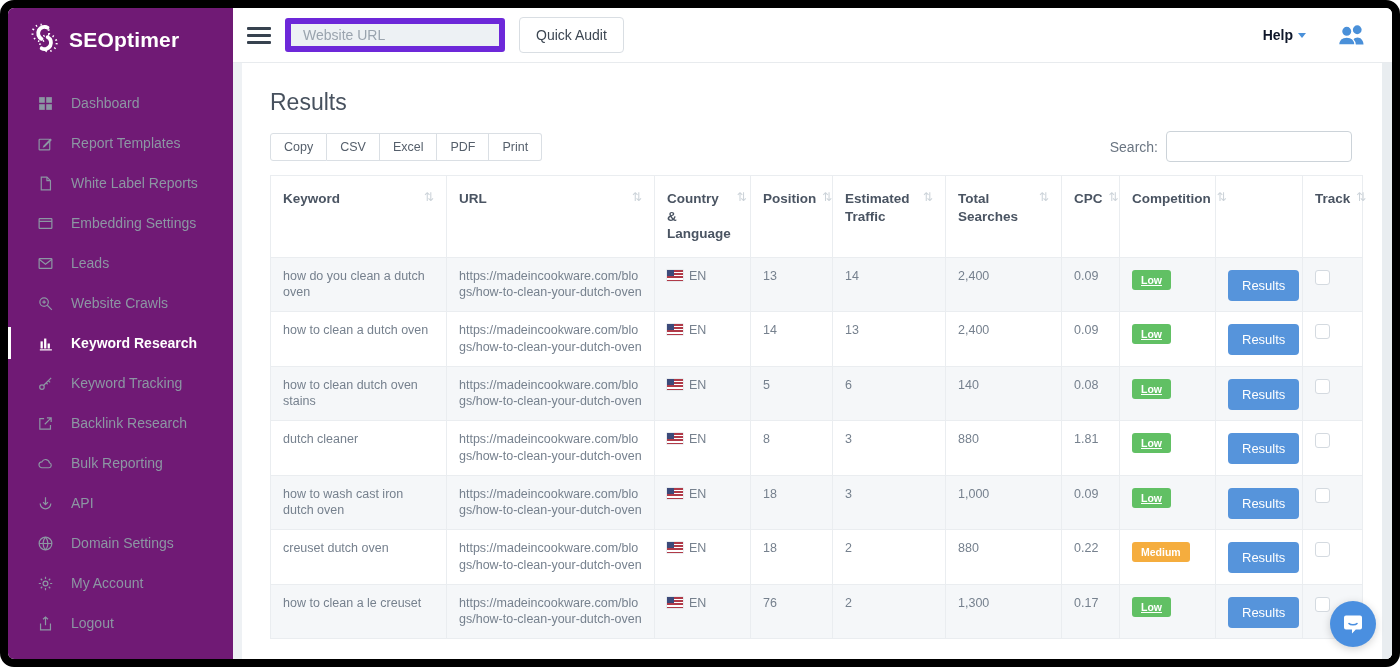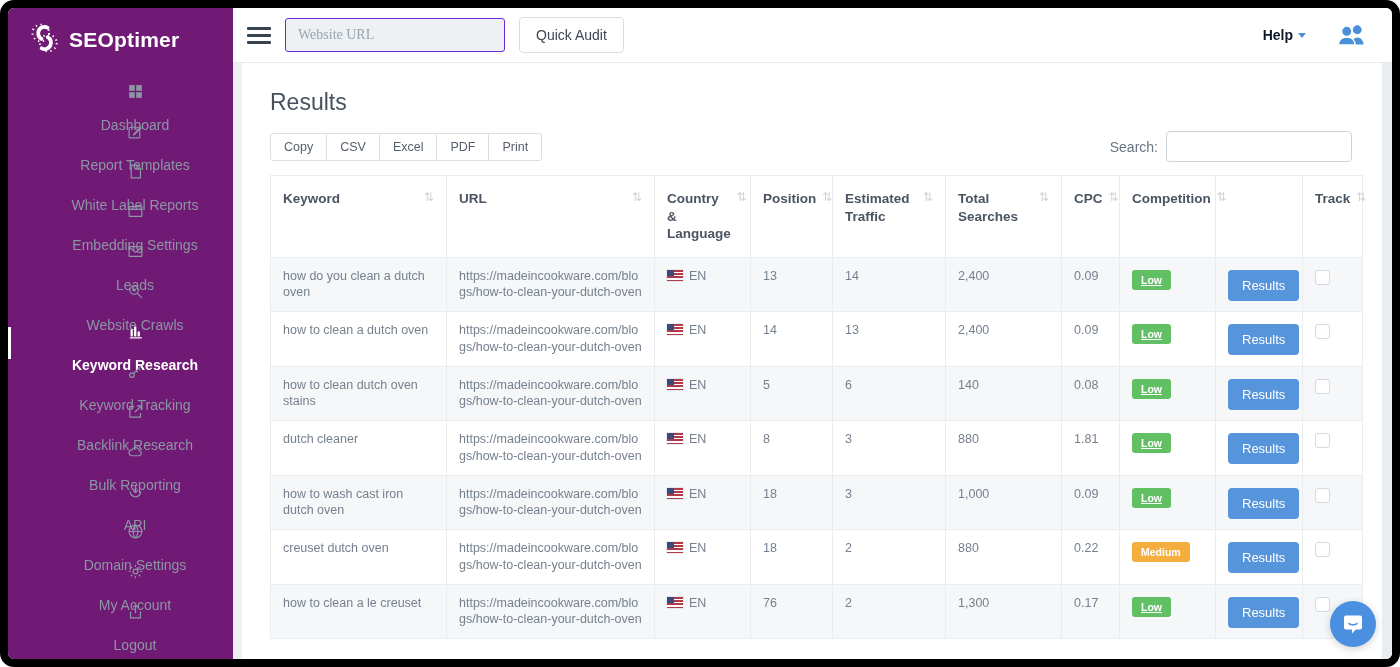--- a/index.html
+++ b/index.html
@@ -4,35 +4,35 @@
 <style>
   * { box-sizing: border-box; margin: 0; padding: 0; }
   body { font-family: "Liberation Sans", sans-serif; background: #fff; width: 1400px; height: 667px; }
   .frame { width: 1400px; height: 667px; border: 8px solid #000; border-radius: 14px; overflow: hidden; display: flex; background: #fff; }
 
   
   .sidebar { width: 225px; min-width: 225px; background: #701a75; color: #8c96a3; display: flex; flex-direction: column; }
   .logo { display: flex; align-items: center; gap: 9px; padding: 15px 0 14px 22px; }
   .logo-text { color: #fff; font-size: 21px; font-weight: 700; letter-spacing: .2px; }
   .nav { margin-top: 12px; }
-  .nav-item { position: relative; display: flex; align-items: center; gap: 17px; height: 40px; padding-left: 29px; font-size: 14px; cursor: pointer; color: #8c96a3; flex-direction: column; }
+  .nav-item { position: relative; display: flex; align-items: center; gap: 17px; height: 40px; padding-left: 29px; font-size: 14px; cursor: pointer; color: #8c96a3; }
   .nav-item .ni { flex: 0 0 auto; }
   .nav-item.active { color: #fff; font-weight: 700; }
   .nav-item.active::before { content: ""; position: absolute; left: 0; top: 4px; bottom: 4px; width: 3px; background: #fff; }
 
   .ni { width: 17px; height: 17px; stroke: currentColor; fill: none; stroke-width: 1.7; }
   .ni .f { fill: currentColor; stroke: none; }
 
   
   .main { flex: 1; display: flex; flex-direction: column; min-width: 0; }
 
   .topbar { height: 55px; background: #fff; border-bottom: 1px solid #e8ebee; display: flex; align-items: center; padding: 0 24px 0 14px; gap: 14px; }
   .hamburger { width: 24px; display: flex; flex-direction: column; gap: 4px; cursor: pointer; padding: 2px 0; }
   .hamburger span { height: 3px; background: #37424f; border-radius: 1px; }
-  .url-input { width: 220px; height: 34px; background: #edf1f4; border: 1px solid #6d28d9; border-radius: 3px; padding: 0 12px; font-size: 14px; color: #3c4652; font-family: Liberation Serif, serif; }
+  .url-input { width: 220px; height: 34px; background: #edf1f4; border: 6px solid #6d28d9; border-radius: 3px; padding: 0 12px; font-size: 14px; color: #3c4652; font-family: Liberation Sans, sans-serif; }
   .url-input::placeholder { color: #9aa4ae; }
   .quick-audit { height: 36px; background: #fff; border: 1px solid #d9dee3; border-radius: 4px; padding: 0 16px; font-size: 14px; color: #3c4652; cursor: pointer; font-family: "Liberation Sans", sans-serif; }
   .topbar-spacer { flex: 1; }
   .help { color: #0f172a; font-weight: 700; font-size: 14px; cursor: pointer; display: flex; align-items: center; gap: 5px; }
   .caret { width: 0; height: 0; border-left: 4px solid transparent; border-right: 4px solid transparent; border-top: 5px solid #4a90d9; }
   .users-btn { margin-left: 16px; cursor: pointer; display: flex; }
 
   
   .content { position: relative; flex: 1; background: #fff; overflow: hidden; }
   .left-gutter { position: absolute; left: 0; top: 0; bottom: 0; width: 9px; background: #eef1f4; }

